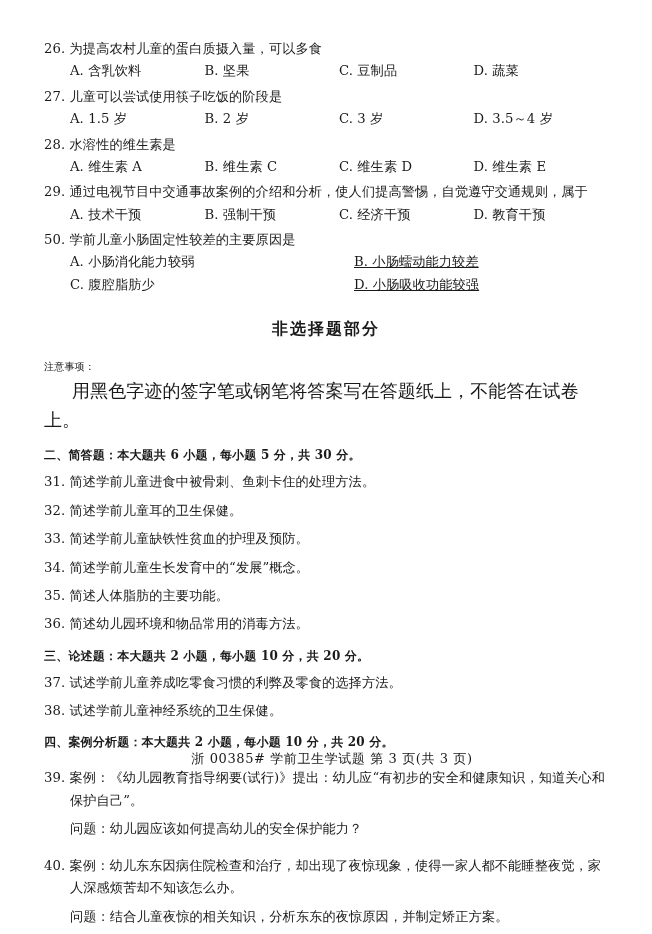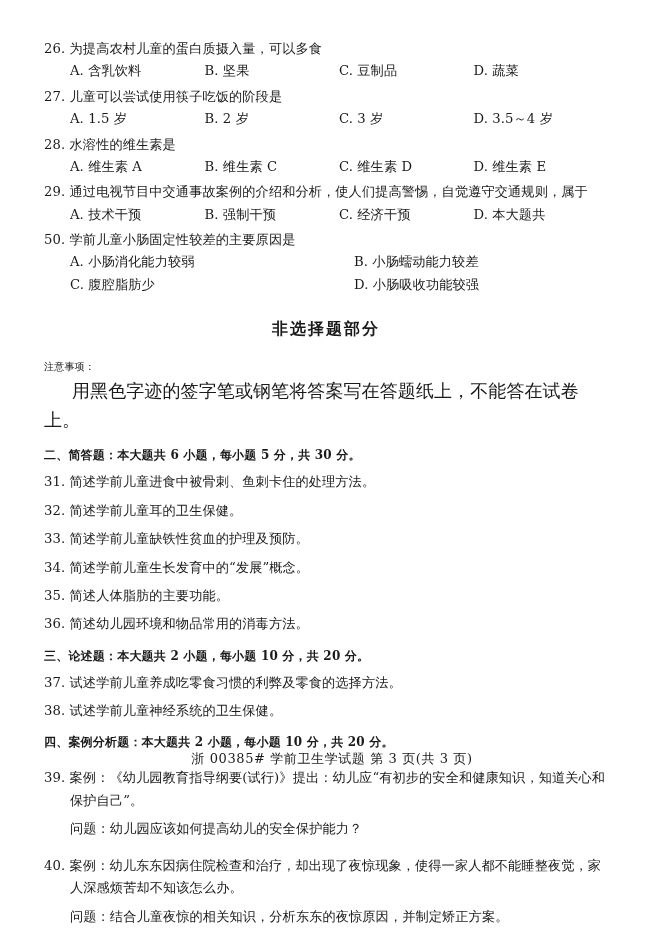--- a/index.html
+++ b/index.html
@@ -40,21 +40,21 @@
     padding-left: 26px;
     margin-top: 1px;
   }
   .opt-row.cols4 > .opt { width: 25%; }
   .opt-row.cols2 > .opt { width: 50%; }
   .opt {
     white-space: nowrap;
     letter-spacing: 0.1px;
   }
   .opt-row.cols2 { padding-left: 26px; }
-  .opt-row.cols2 > .opt:nth-child(2) { padding-left: 30px; }
+  .opt-row.cols2 > .opt:nth-child(2) { padding-left: 30px; text-decoration: underline; }
 
   
   .section-title {
     text-align: center;
     font-size: 16px;
     font-weight: bold;
     letter-spacing: 2px;
     margin: 24px 0 20px 0;
   }
 
@@ -149,21 +149,21 @@
       <div class="opt">D. 维生素 E</div>
     </div>
   </div>
 
   <div class="mcq">
     <div class="q-stem">29. 通过电视节目中交通事故案例的介绍和分析，使人们提高警惕，自觉遵守交通规则，属于</div>
     <div class="opt-row cols4">
       <div class="opt">A. 技术干预</div>
       <div class="opt">B. 强制干预</div>
       <div class="opt">C. 经济干预</div>
-      <div class="opt">D. 本大题共</div>
+      <div class="opt">D. 教育干预</div>
     </div>
   </div>
 
   <div class="mcq">
     <div class="q-stem">50. 学前儿童小肠固定性较差的主要原因是</div>
     <div class="opt-row cols2">
       <div class="opt">A. 小肠消化能力较弱</div>
       <div class="opt">B. 小肠蠕动能力较差</div>
     </div>
     <div class="opt-row cols2">

